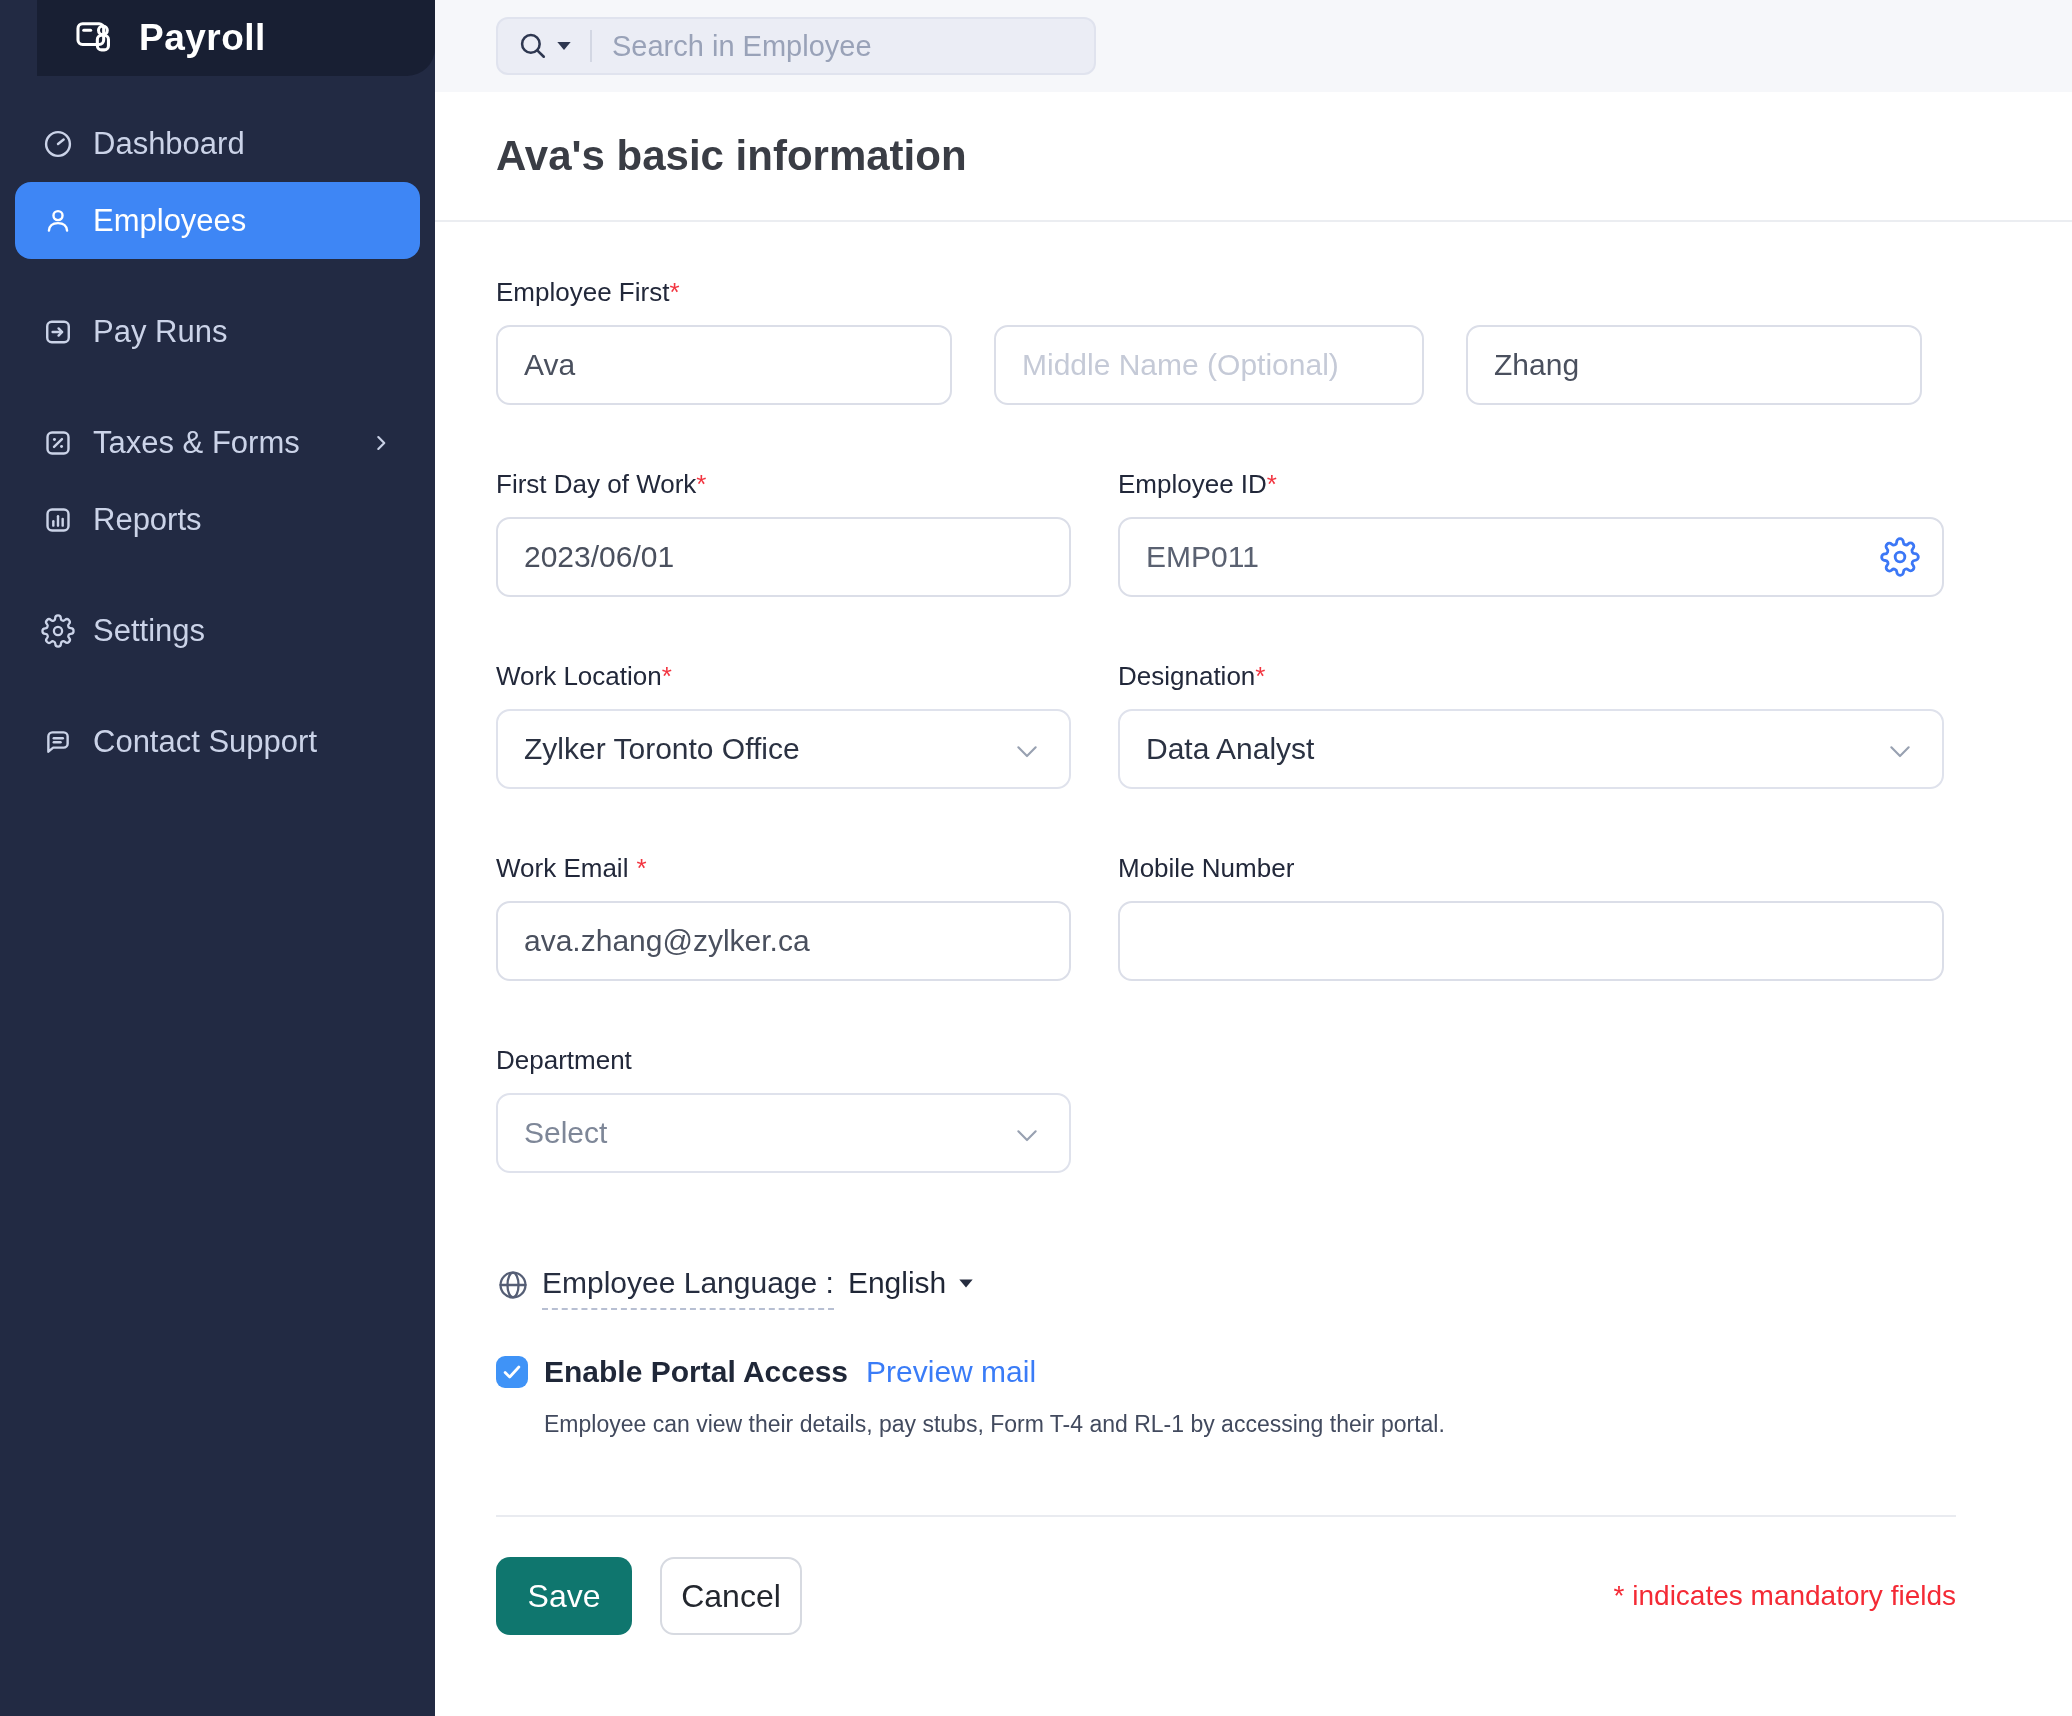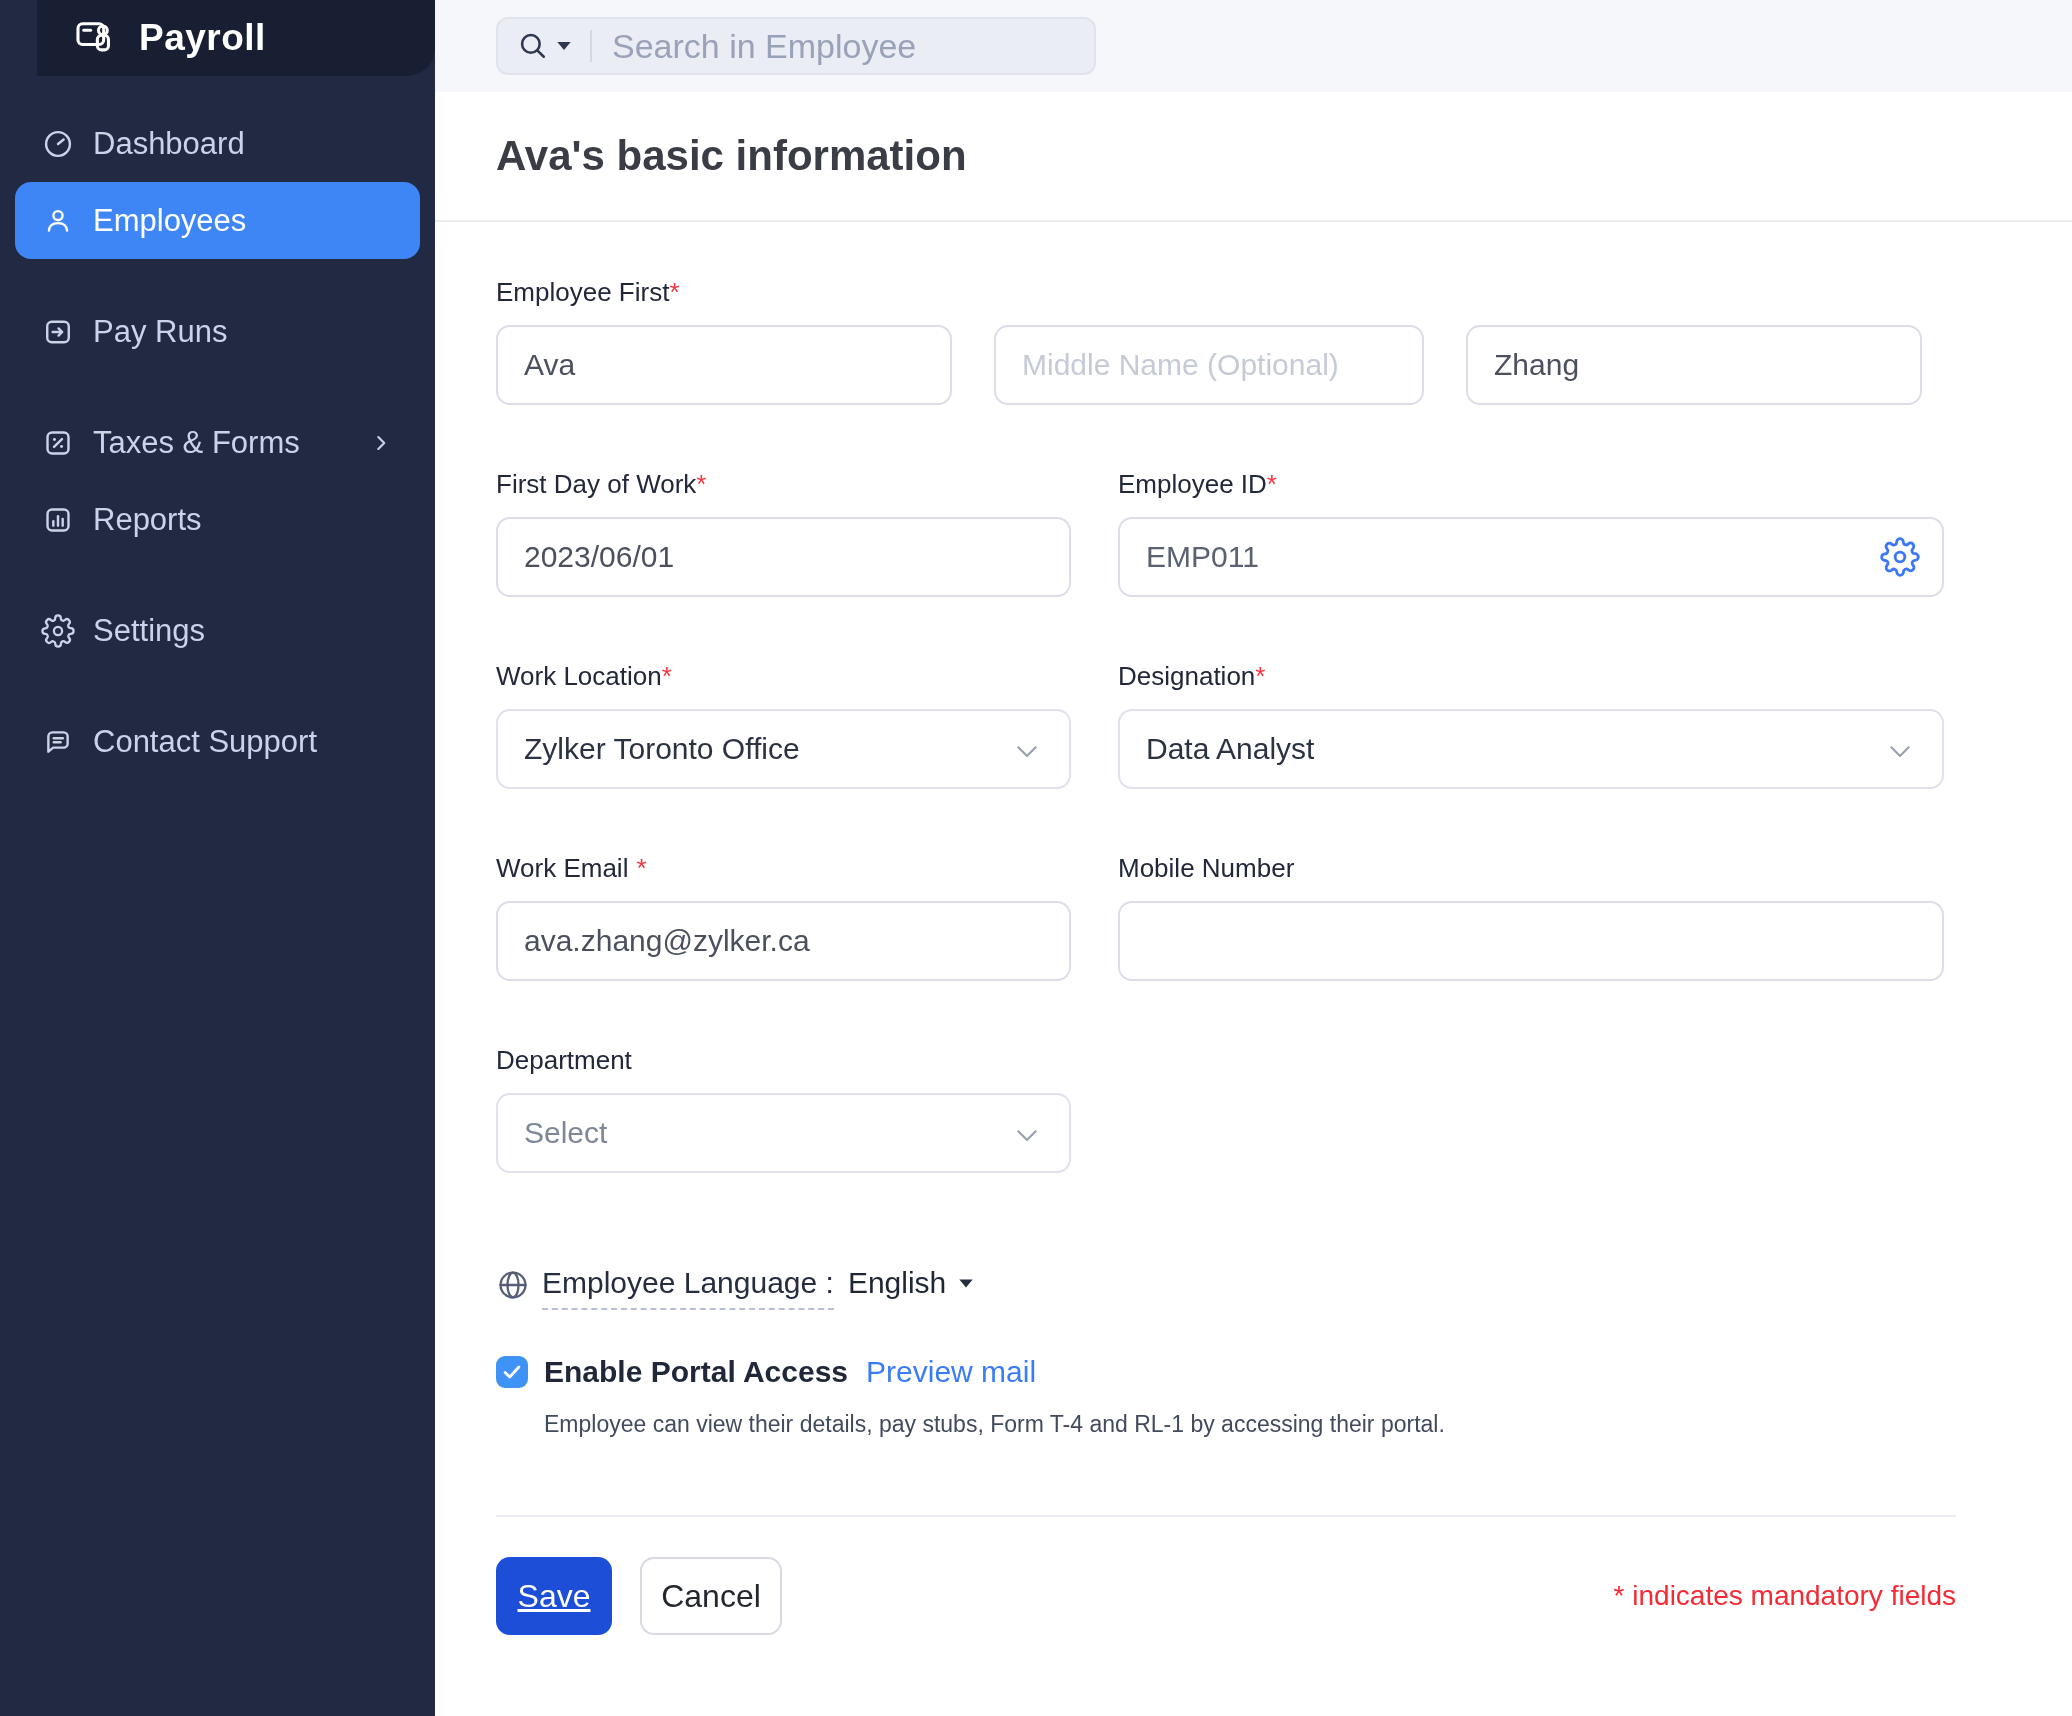--- a/index.html
+++ b/index.html
@@ -52,21 +52,21 @@
     width: 600px; height: 58px; background: #ebedf5;
     border: 2px solid #e0e3ee; border-radius: 12px;
     display: flex; align-items: center; padding: 0 18px;
   }
   .search-icon { width: 34px; height: 34px; display: inline-flex; }
   .search-icon svg { width: 100%; height: 100%; }
   .search-caret { width: 16px; height: 12px; display: inline-flex; margin-left: 6px; }
   .search-divider { width: 2px; height: 32px; background: #d3d7e3; margin: 0 20px 0 18px; }
   .search input {
     flex: 1; border: none; outline: none; background: transparent;
-    font-family: inherit; font-size: 34px; color: #3c4354;
+    font-family: inherit; font-size: 29px; color: #3c4354;
   }
   .search input::placeholder { color: #99a2b8; }
 
   .content { flex: 1; background: #ffffff; overflow: hidden; }
   .page-header {
     height: 130px; border-bottom: 2px solid #ebedf1;
     display: flex; align-items: center; padding-left: 61px;
   }
   .page-title { font-size: 42px; font-weight: 600; color: #3a3d45; }
 
@@ -126,21 +126,21 @@
   }
   .checkbox svg { width: 22px; height: 22px; }
   .portal-label { margin-left: 16px; font-size: 30px; font-weight: 700; color: #1f2738; }
   .portal-link { margin-left: 18px; font-size: 30px; color: #3a7cf7; text-decoration: none; cursor: pointer; }
   .portal-desc { margin-top: 16px; margin-left: 48px; font-size: 23px; line-height: 38px; color: #424a5e; }
 
   
   .footer-divider { margin-top: 72px; height: 2px; background: #e9ebf0; }
   .actions { margin-top: 40px; display: flex; align-items: center; }
   .btn { height: 78px; border-radius: 14px; font-family: inherit; font-size: 32px; cursor: pointer; }
-  .btn-save { width: 116px; background: #1d4ed8; color: #ffffff; border: none; text-decoration: underline; }
+  .btn-save { width: 136px; background: #0f766e; color: #ffffff; border: none; }
   .btn-cancel { width: 142px; margin-left: 28px; background: #ffffff; color: #23272e; border: 2px solid #d7dae1; }
   .mandatory-note { margin-left: auto; font-size: 28px; color: #f42a35; }
 </style>
 </head>
 <body>
 
 <div class="app">
 
   <aside class="sidebar">
     <div class="sidebar-header">

